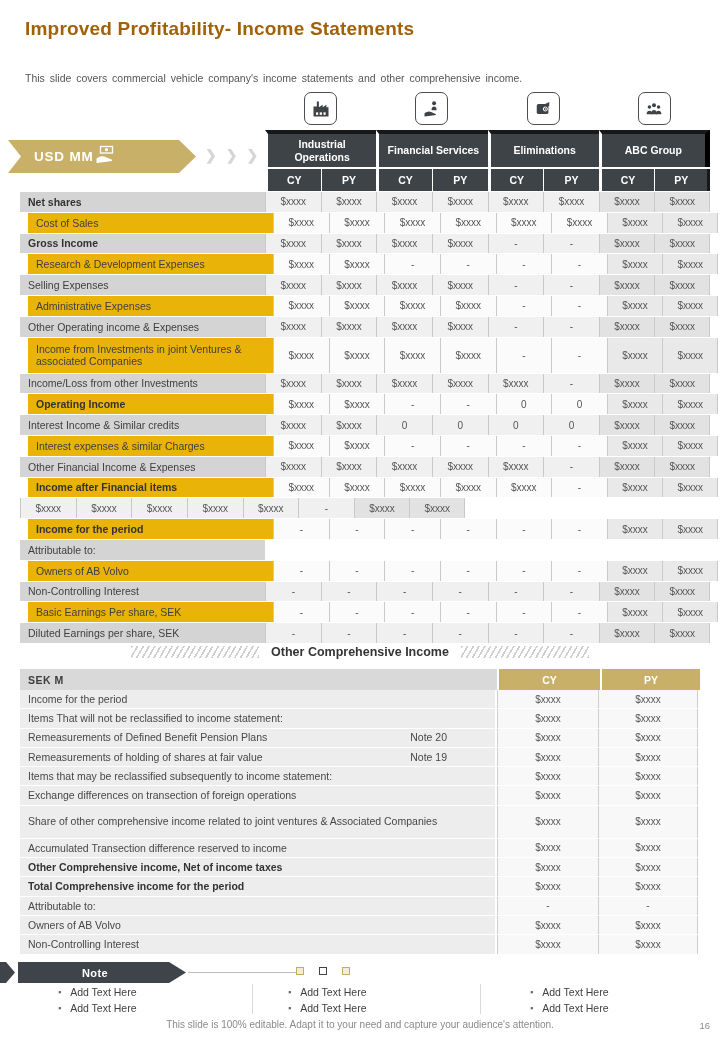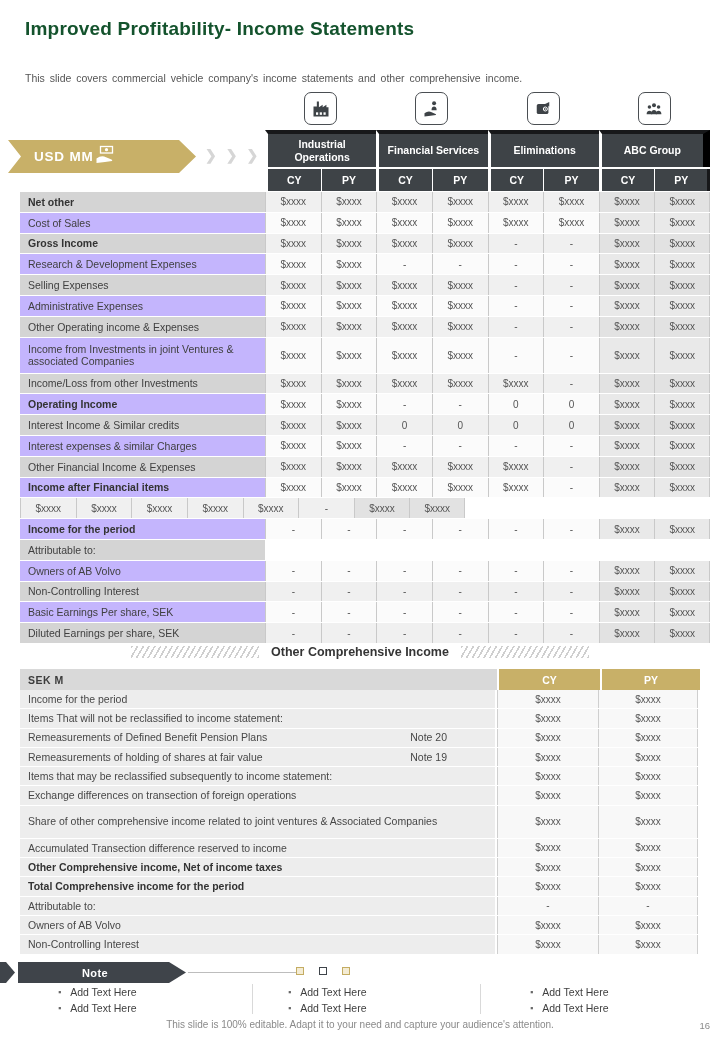--- a/index.html
+++ b/index.html
@@ -1,18 +1,18 @@
 <!DOCTYPE html>
 <html><head>
 <meta charset="utf-8">
 <style>
   html,body{margin:0;padding:0;background:#fff;}
   .slide{position:relative;width:720px;height:1040px;background:#ffffff;overflow:hidden;
          font-family:"Liberation Sans",sans-serif;color:#3f3f3f;}
-  .title{position:absolute;left:25px;top:18px;font-size:19px;font-weight:bold;color:#14532d;letter-spacing:.2px;}
+  .title{position:absolute;left:25px;top:18px;font-size:19px;font-weight:bold;color:#a16207;letter-spacing:.2px;}
   .subtitle{position:absolute;left:25px;top:72px;font-size:10.5px;color:#555;word-spacing:2px;}
 
   
   .icon-row{position:absolute;left:265px;top:92px;width:445px;display:flex;}
   .icon-cell{width:55.625px;flex:none;}
   .icon-cell.w2{width:111.25px;display:flex;justify-content:center;}
   .icon-box{width:31px;height:31px;border:1.6px solid #4a4e52;border-radius:7px;display:flex;align-items:center;justify-content:center;background:#fff;}
   .icon-box svg{display:block;}
 
   
@@ -22,33 +22,33 @@
   .usd-label{color:#fff;font-weight:bold;font-size:13.5px;letter-spacing:.8px;}
   .chevrons{position:absolute;left:205px;top:147px;font-size:14px;font-weight:bold;color:#d6d6d6;letter-spacing:9px;}
 
   
   .t1{position:absolute;left:20px;top:130px;width:690px;font-size:10.5px;}
   .t1-gheads{display:flex;}
   .t1-glabel-spacer{width:245px;flex:none;}
   .ghead{width:111.25px;flex:none;box-sizing:border-box;height:37px;background:#3e4347;color:#fff;font-weight:bold;
          display:flex;align-items:center;justify-content:center;text-align:center;line-height:1.15;
          border-left:3px solid #fff;border-top:4px solid #17181a;padding:0 6px;}
-  .ghead:last-child{border-right:7px solid #000000;}
+  .ghead:last-child{border-right:5px solid #000000;}
   .t1-pheads{display:flex;margin-top:2px;}
   .phead{width:55.625px;flex:none;box-sizing:border-box;height:22px;background:#3e4347;color:#fff;font-weight:bold;
          display:flex;align-items:center;justify-content:center;border-left:1px solid #fff;}
   .phead.gstart{border-left:3px solid #fff;}
   .phead:last-child{border-right:3px solid #17181a;}
   .t1-body{margin-top:1px;}
   .t1-row{display:flex;height:20.8px;border-bottom:1px solid #ffffff;box-sizing:border-box;}
   .t1-row.tall{height:36px;}
   .t1-label{width:245px;flex:none;box-sizing:border-box;display:flex;align-items:center;
             padding:1px 8px;line-height:1.15;color:#404040;}
   .t1-row.dark .t1-label{background:#d4d4d4;}
-  .t1-row.lite .t1-label{background:#c4b5fd;}
+  .t1-row.lite .t1-label{background:#eab308;margin-left:8px;}
   .t1-row.boldrow .t1-label{font-weight:bold;color:#333;}
   .t1-cell{width:55.625px;flex:none;box-sizing:border-box;display:flex;align-items:center;justify-content:center;
            font-size:10px;color:#555;border-left:1px solid #c9c9c9;}
   .t1-cell:last-child{border-right:1px solid #c9c9c9;}
   .t1-row.dark .t1-cell{background:#f0f0f0;}
   .t1-row.lite .t1-cell{background:#fbfbfb;}
   .t1-row.dark .t1-cell.abc{background:#e2e2e2;}
   .t1-row.lite .t1-cell.abc{background:#e9e9e9;}
   .t1-blank{flex:1;background:#ffffff;}
 
@@ -180,21 +180,21 @@
         <div class="phead">PY</div>
         <div class="phead gstart">CY</div>
         <div class="phead">PY</div>
         <div class="phead gstart">CY</div>
         <div class="phead">PY</div>
         <div class="phead gstart">CY</div>
         <div class="phead">PY</div>
       </div>
     <div class="t1-body" id="t1-body">
         <div class="t1-row dark boldrow">
-          <div class="t1-label">Net other</div>
+          <div class="t1-label">Net shares</div>
           <div class="t1-cell">$xxxx</div>
           <div class="t1-cell">$xxxx</div>
           <div class="t1-cell">$xxxx</div>
           <div class="t1-cell">$xxxx</div>
           <div class="t1-cell">$xxxx</div>
           <div class="t1-cell">$xxxx</div>
           <div class="t1-cell abc">$xxxx</div>
           <div class="t1-cell abc">$xxxx</div>
         </div>
         <div class="t1-row lite">

